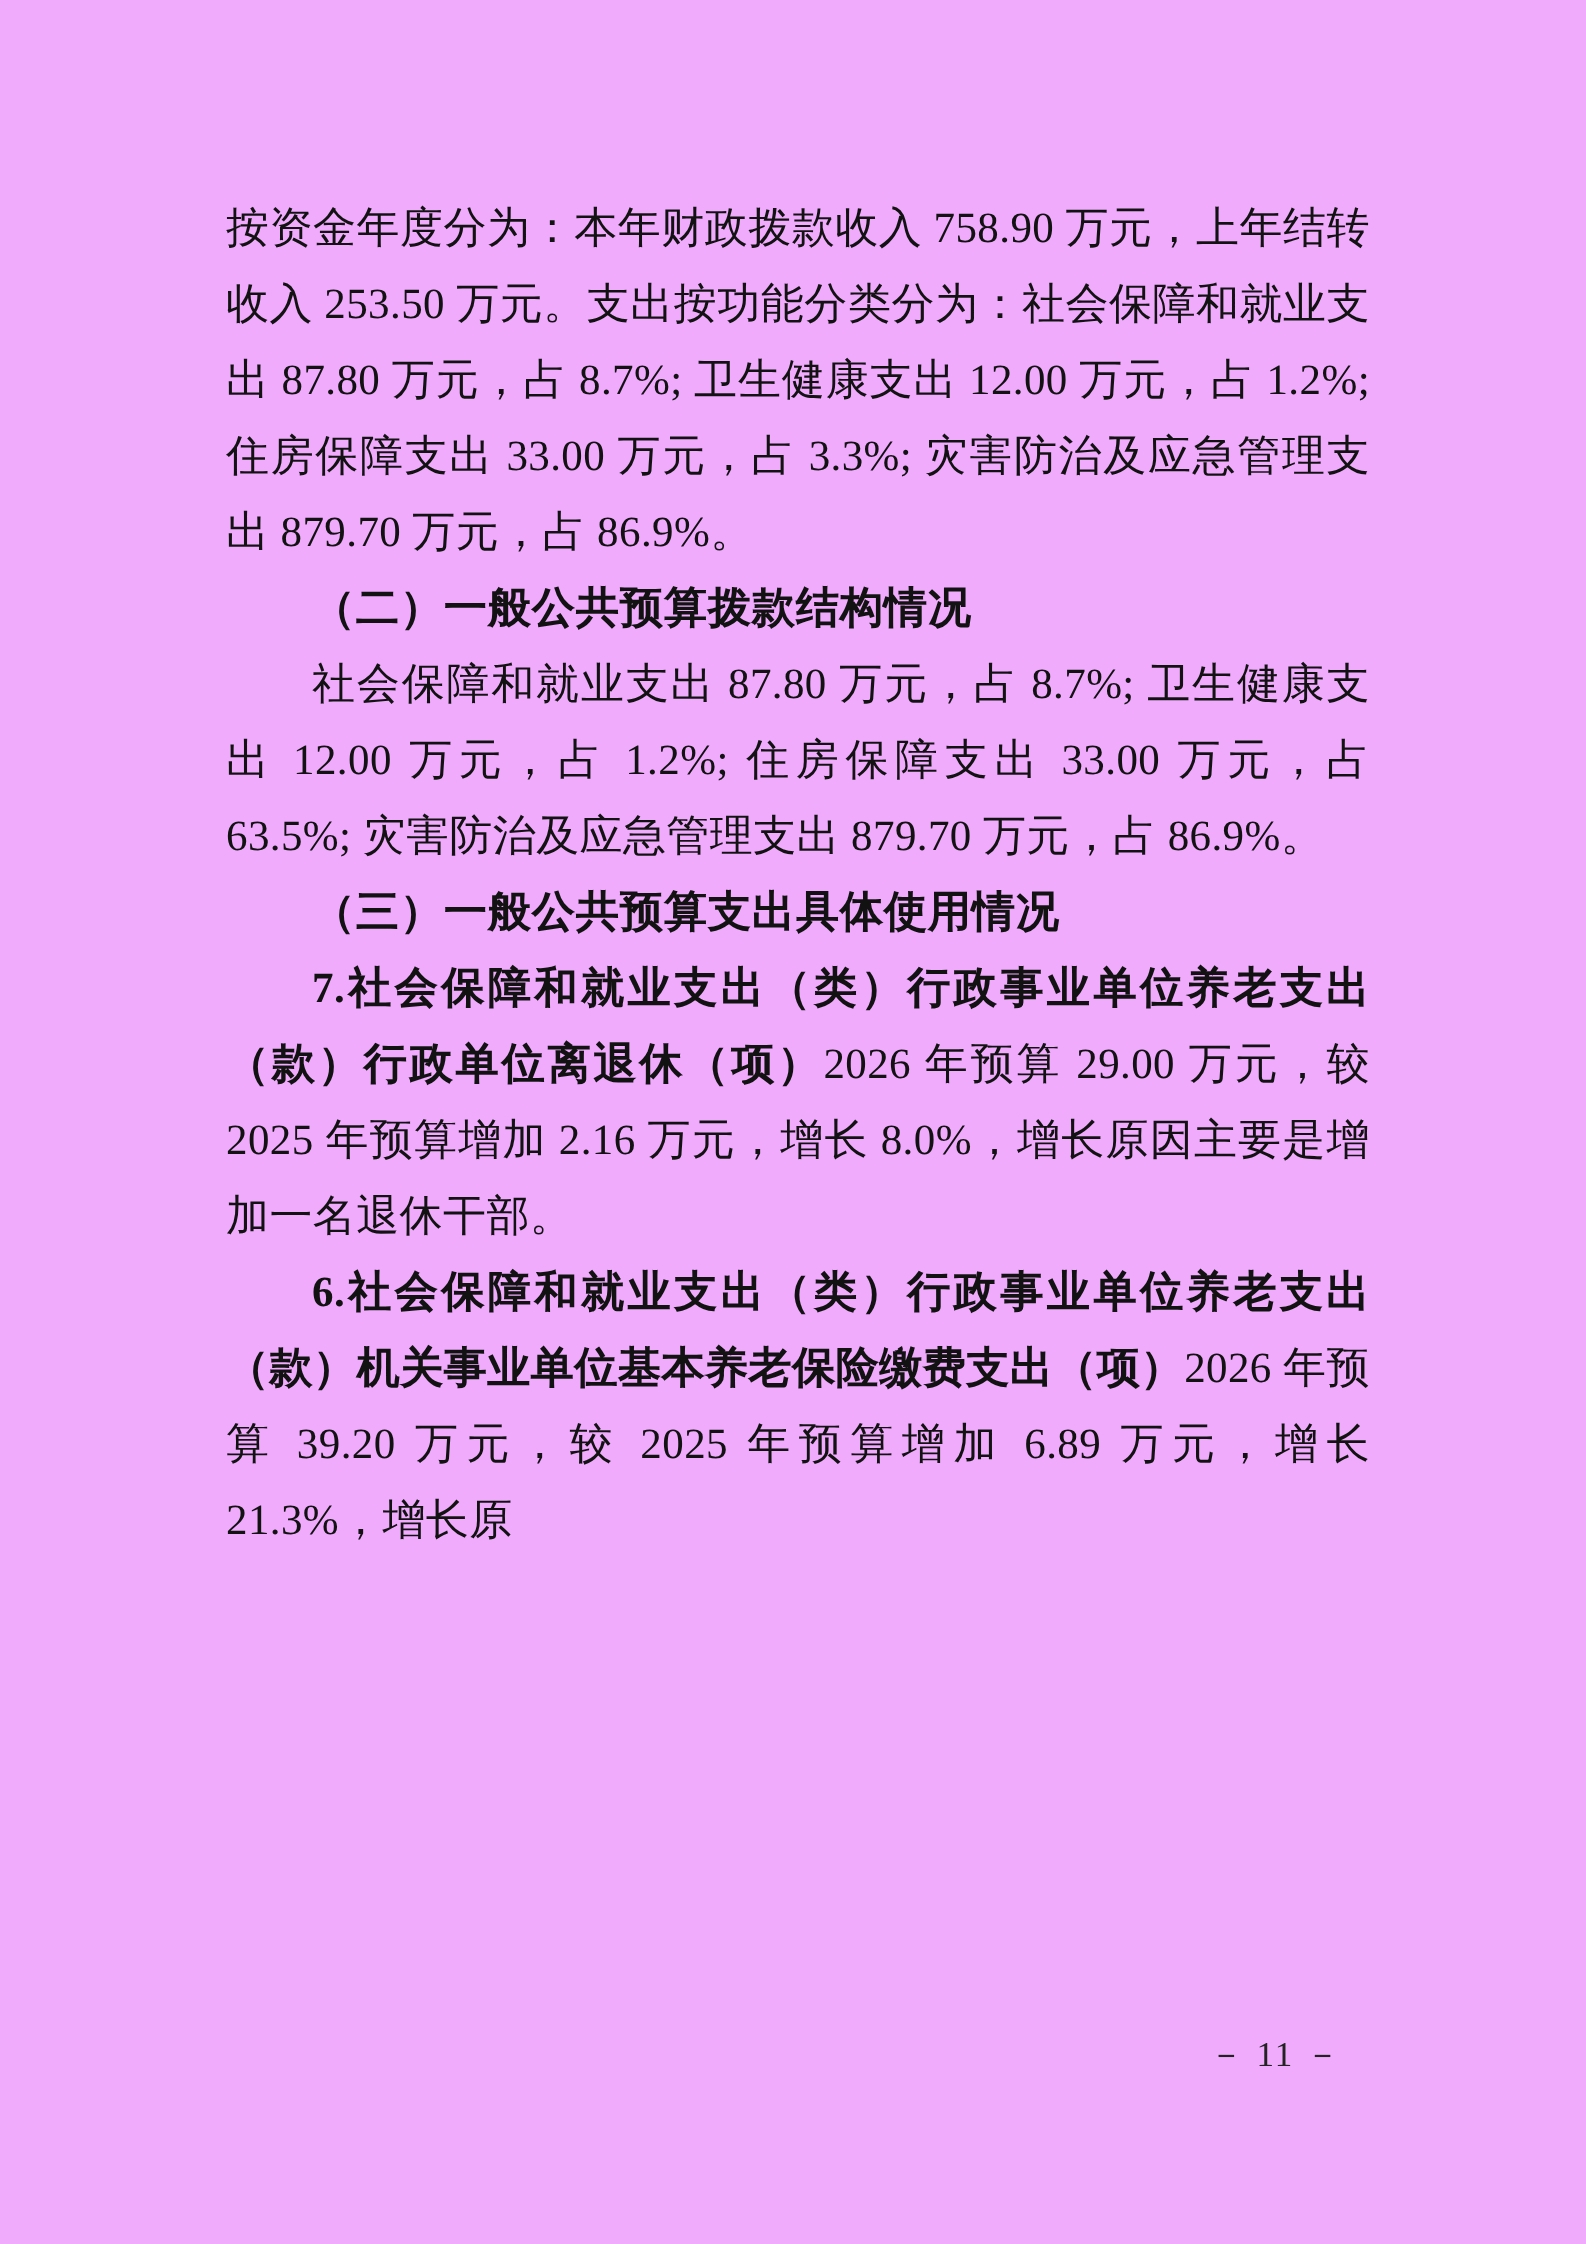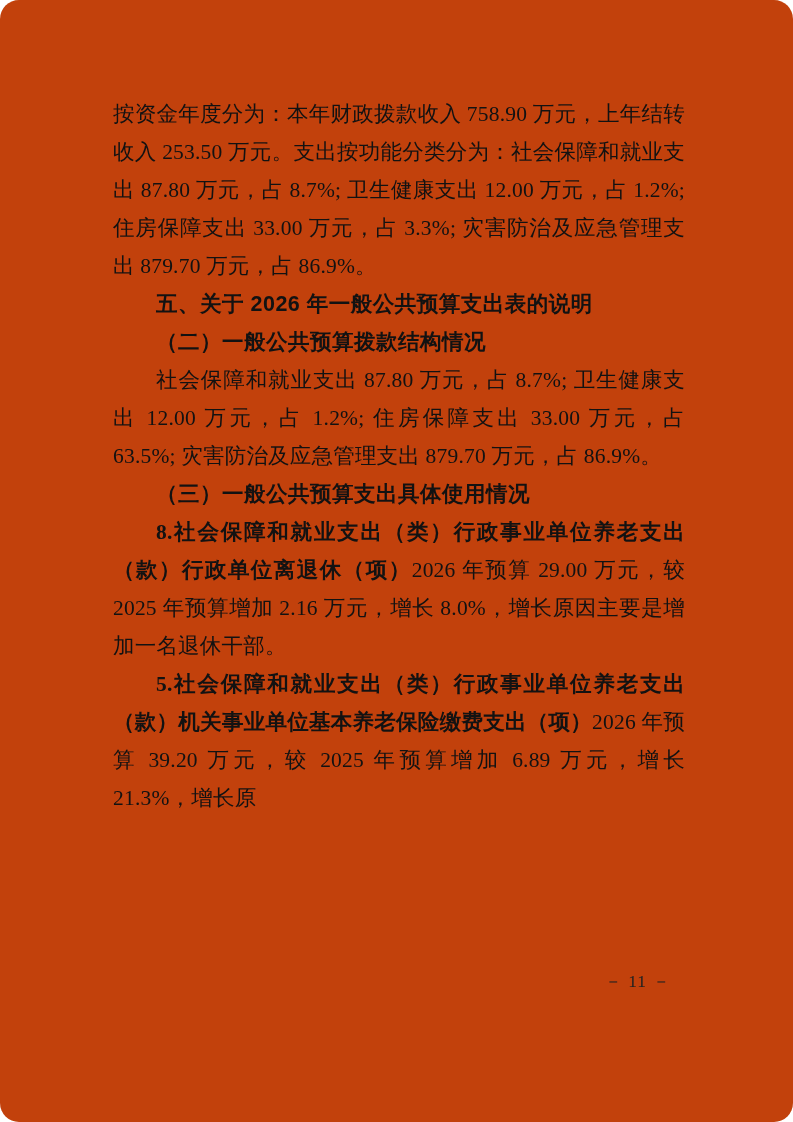--- a/index.html
+++ b/index.html
@@ -8,22 +8,21 @@
     width: 793px;
     height: 1122px;
     position: relative;
     font-family: "Liberation Serif", "DejaVu Serif", serif;
     color: #121212;
     overflow: hidden;
   }
   .page {
     position: absolute;
     inset: 0;
-    background: #c2410c;
-    border-radius: 19px;
+    background: #f0abfc;
   }
   .doc {
     position: absolute;
     left: 113px;
     top: 95px;
     width: 572px;
     font-size: 21.5px;
     line-height: 38px;
     text-align: justify;
     text-justify: inter-character;
@@ -39,46 +38,45 @@
     letter-spacing: 0.5px;
   }
   .h-sub {
     font-weight: 700;
     text-indent: 2em;
     letter-spacing: 0.5px;
   }
   .lead-bold { font-weight: 700; }
   .footer {
     position: absolute;
-    top: 968px;
+    top: 1014px;
     right: 122px;
     font-size: 17.5px;
     line-height: 26px;
     color: #222;
     letter-spacing: 1px;
   }
 </style>
 </head>
 <body>
 
 <div class="page">
   <div class="doc">
 
     <p class="para-noindent">按资金年度分为：本年财政拨款收入 758.90 万元，上年结转收入 253.50 万元。支出按功能分类分为：社会保障和就业支出 87.80 万元，占 8.7%; 卫生健康支出 12.00 万元，占 1.2%; 住房保障支出 33.00 万元，占 3.3%; 灾害防治及应急管理支出 879.70 万元，占 86.9%。</p>
 
-    <p class="h-section">五、关于 2026 年一般公共预算支出表的说明</p>
 
 
 
     <p class="h-sub">（二）一般公共预算拨款结构情况</p>
 
     <p class="para">社会保障和就业支出 87.80 万元，占 8.7%; 卫生健康支出 12.00 万元，占 1.2%; 住房保障支出 33.00 万元，占 63.5%; 灾害防治及应急管理支出 879.70 万元，占 86.9%。</p>
 
     <p class="h-sub">（三）一般公共预算支出具体使用情况</p>
 
-    <p class="para"><span class="lead-bold">8.社会保障和就业支出（类）行政事业单位养老支出（款）行政单位离退休（项）</span><span>2026 年预算 29.00 万元，较 2025 年预算增加 2.16 万元，增长 8.0%，增长原因主要是增加一名退休干部。</span></p>
+    <p class="para"><span class="lead-bold">7.社会保障和就业支出（类）行政事业单位养老支出（款）行政单位离退休（项）</span><span>2026 年预算 29.00 万元，较 2025 年预算增加 2.16 万元，增长 8.0%，增长原因主要是增加一名退休干部。</span></p>
 
-    <p class="para"><span class="lead-bold">5.社会保障和就业支出（类）行政事业单位养老支出（款）机关事业单位基本养老保险缴费支出（项）</span><span>2026 年预算 39.20 万元，较 2025 年预算增加 6.89 万元，增长 21.3%，增长原</span></p>
+    <p class="para"><span class="lead-bold">6.社会保障和就业支出（类）行政事业单位养老支出（款）机关事业单位基本养老保险缴费支出（项）</span><span>2026 年预算 39.20 万元，较 2025 年预算增加 6.89 万元，增长 21.3%，增长原</span></p>
 
   </div>
 
   <div class="footer">－ 11 －</div>
 </div>
 
 </body></html>

